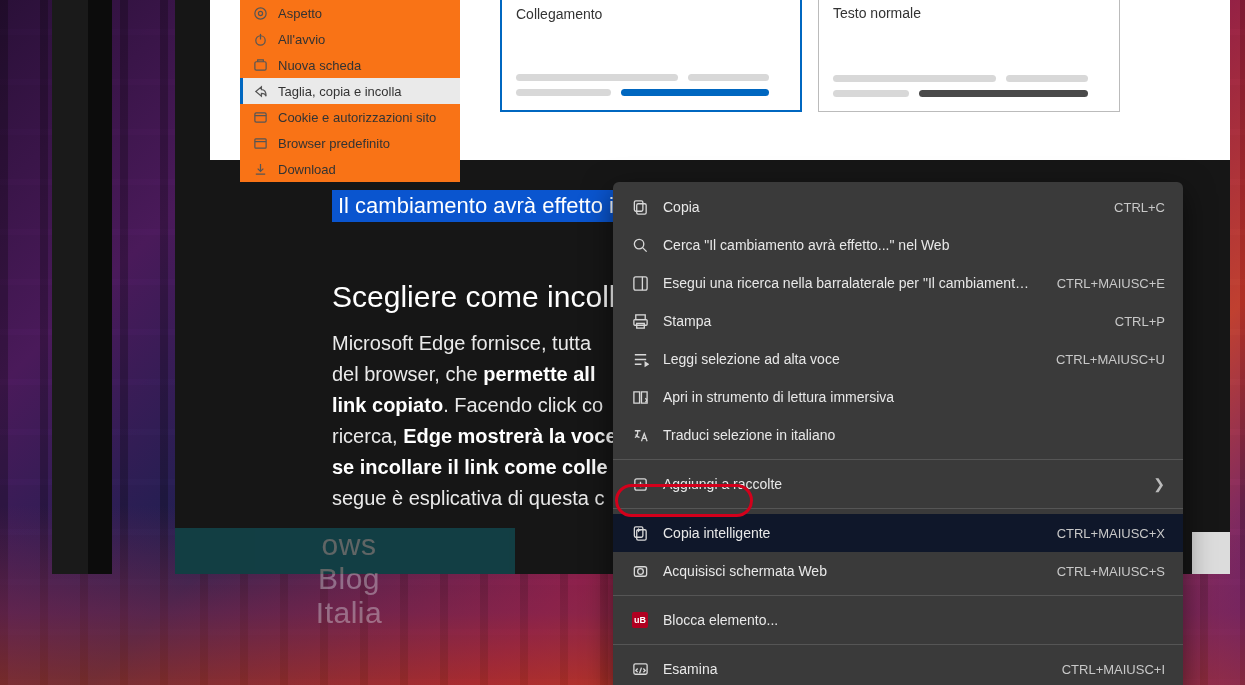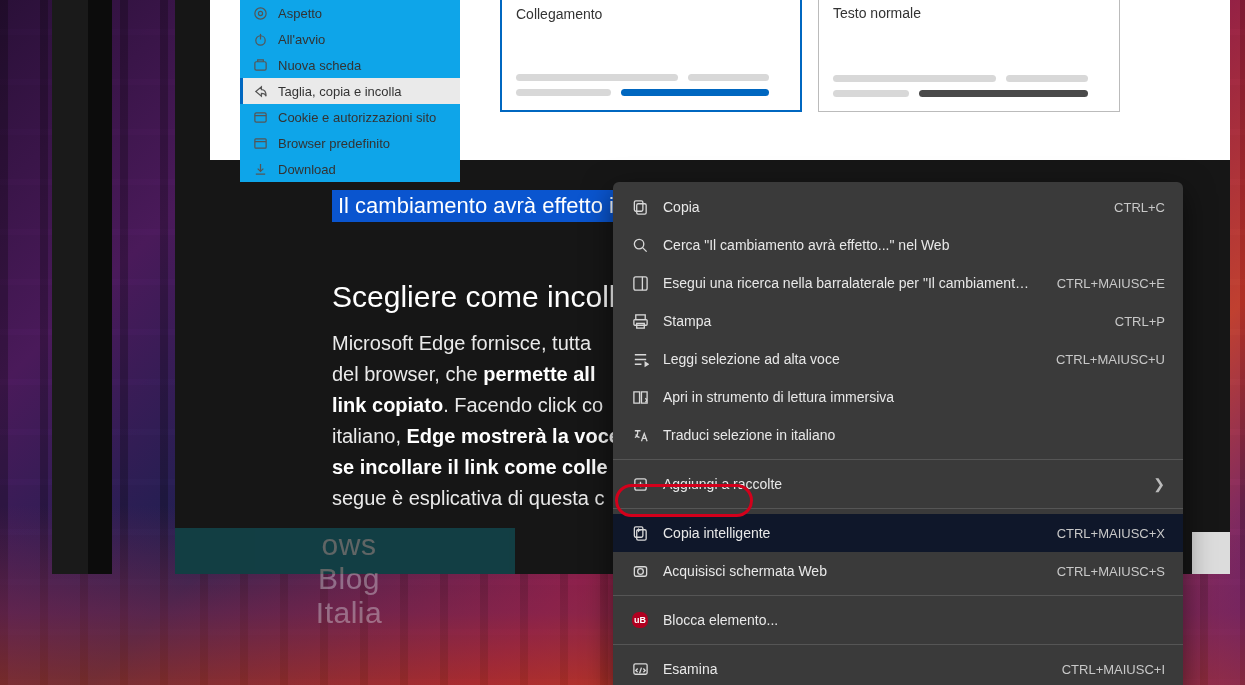--- a/index.html
+++ b/index.html
@@ -21,21 +21,21 @@
 
   
   .strip1 { position:absolute; top:0; left:52px; width:36px; height:574px; background:#1a1a1a; }
   .strip2 { position:absolute; top:0; left:88px; width:24px; height:574px; background:#0c0c0c; }
 
   
   .article-frame { position:absolute; top:0; left:175px; width:1055px; height:574px; background:#161616; }
 
   
   .settings-card { position:absolute; top:0; left:210px; width:1020px; height:160px; background:#fff; }
-  .sidebar { position:absolute; top:0; left:240px; width:220px; background:#0ea5e9; }
+  .sidebar { position:absolute; top:0; left:240px; width:220px; background:#f97316; }
   .side-item { display:flex; align-items:center; gap:10px; padding:5px 12px; font-size:13px; color:#333; cursor:pointer; }
   .side-item.active { background:#eaeaea; border-left:3px solid #0067c0; padding-left:9px; }
   .side-icon { width:16px; height:16px; display:flex; align-items:center; justify-content:center; color:#555; }
   .side-icon svg{width:15px;height:15px;stroke:#555;fill:none;stroke-width:1.3;}
 
   .option-boxes { position:absolute; top:-8px; left:500px; display:flex; gap:16px; }
   .opt { width:302px; height:120px; border:1px solid #bbb; padding:12px 14px; background:#fff; position:relative; }
   .opt.selected { border:2px solid #0067c0; }
   .opt .title { font-size:14px; color:#333; }
   .skel-rows { position:absolute; bottom:14px; left:14px; right:14px; }
@@ -62,21 +62,21 @@
   .ctx-item { display:flex; align-items:center; gap:14px; padding:10px 18px; cursor:pointer; position:relative; }
   .ctx-item.hovered{background:#0f172a;}
   .ctx-ico { width:18px; height:18px; display:flex; align-items:center; justify-content:center; flex-shrink:0; }
   .ctx-ico svg{width:17px;height:17px;stroke:#d8d8d8;fill:none;stroke-width:1.4;}
   .ctx-label { flex:1; white-space:nowrap; overflow:hidden; text-overflow:ellipsis; }
   .ctx-short { color:#c8c8c8; font-size:13px; padding-left:12px; }
   .ctx-sep { height:1px; background:#555; margin:5px 0; }
   .ctx-chevron { color:#bbb; }
   .circled { position:absolute; top:302px; left:2px; width:138px; height:33px; border:3px solid #d3001b; border-radius:18px; pointer-events:none; }
 
-  .ub-badge{width:16px;height:16px;background:#b00020;border-radius:7px;color:#fff;font-size:9px;font-weight:700;display:flex;align-items:center;justify-content:center;}
+  .ub-badge{width:16px;height:16px;background:#b00020;border-radius:2px;color:#fff;font-size:9px;font-weight:700;display:flex;align-items:center;justify-content:center;}
 
   
   .scroll-slice{position:absolute;top:532px;left:1192px;width:38px;height:42px;background:#dcdcdc;}
 </style>
 </head>
 <body>
 
 <div class="wallpaper"></div>
 <div class="strip1"></div>
 <div class="strip2"></div>
@@ -178,21 +178,21 @@
   </div>
 </div>
 
 <div class="article">
   <span class="highlight">Il cambiamento avrà effetto im</span>
   <div class="h2">Scegliere come incoll</div>
   <div class="para">
     <span>Microsoft Edge fornisce, tutta</span><br>
     <span>del browser, che </span><b>permette all</b><br>
     <b>link copiato</b><span>. Facendo click co</span><br>
-    <span>italiano, </span><b>Edge mostrerà la voce</b><br>
+    <span>ricerca, </span><b>Edge mostrerà la voce</b><br>
     <b>se incollare il link come colle</b><br>
     <span>segue è esplicativa di questa c</span>
   </div>
 </div>
 
 <div class="watermark">
   <span>ows</span>
     <span class="thin">Blog</span>
     <span>Italia</span>
 </div>

